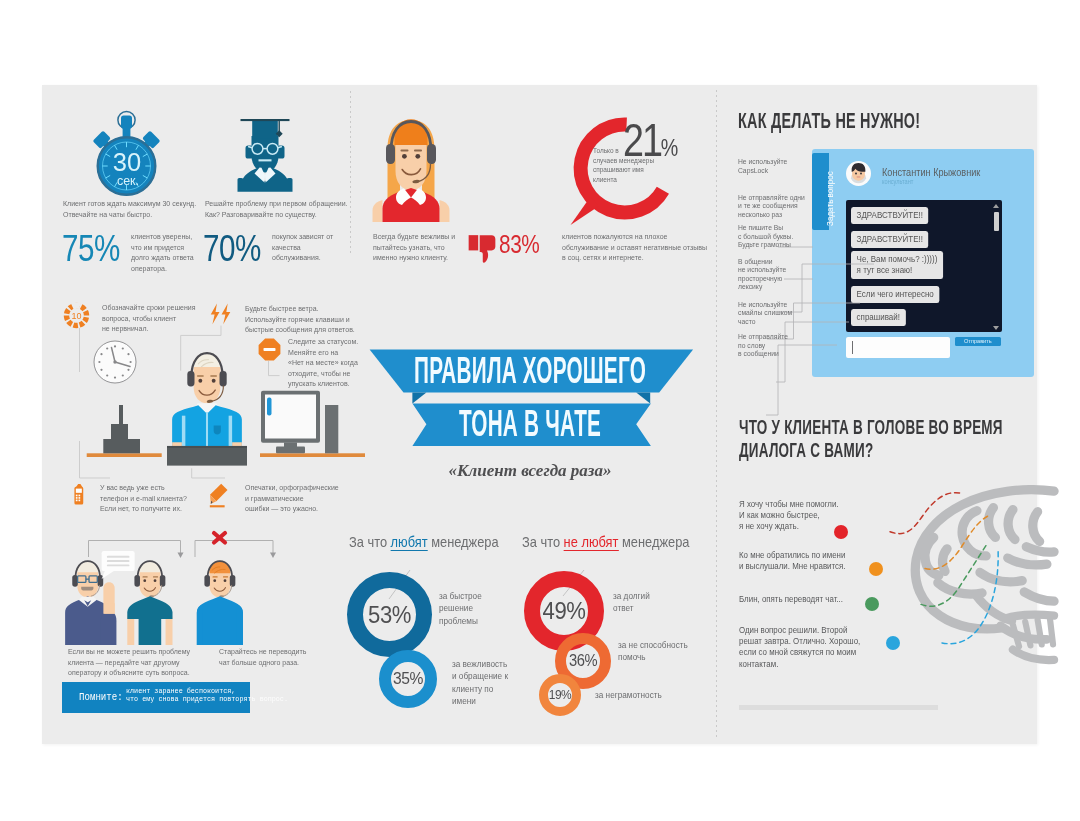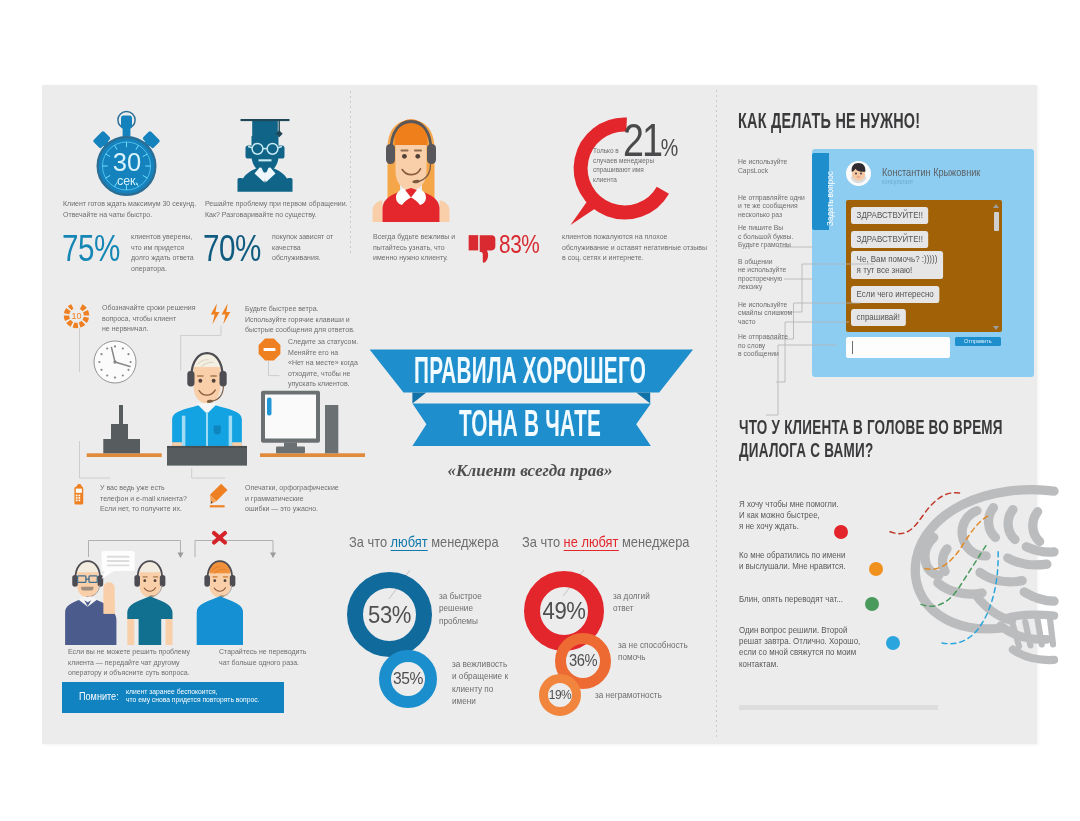--- a/index.html
+++ b/index.html
@@ -45,21 +45,21 @@
   .hdg{font-weight:bold;color:#3a3a3c;font-size:21.5px;line-height:22px;white-space:nowrap;
        letter-spacing:0.35px;transform:scaleX(.67);transform-origin:left top;}
   .chat-panel{background:#8ecdf2;border-radius:3px;}
   .chat-tab{background:#1f8ecd;border-radius:2px 0 0 2px;}
   .chat-tab-txt{position:absolute;color:#fdfdfd;font-size:8.8px;white-space:nowrap;
        transform:rotate(-90deg) scaleX(.92);transform-origin:left top;left:13px;top:73px;}
   .agent-name{color:#5b6063;font-size:10.4px;white-space:nowrap;
        transform:scaleX(.88);transform-origin:left top;}
   .agent-role{color:#6aaed2;font-size:6.4px;white-space:nowrap;
        transform:scaleX(.88);transform-origin:left top;}
-  .chat-log{background:#a16207;border-radius:2px;padding:4px 0 0 0;box-sizing:border-box;}
+  .chat-log{background:#0f172a;border-radius:2px;padding:4px 0 0 0;box-sizing:border-box;}
   .msg{margin:0 0 3.6px 5px;background:#e6e6e6;border-radius:2.5px;padding:3px 6px;
        color:#545454;font-size:8.6px;line-height:11px;display:inline-block;
        transform:scaleX(.93);transform-origin:left top;}
   .scrollbar{position:absolute;right:3px;top:3.5px;width:6px;height:126px;}
   .sb-up,.sb-down{position:absolute;left:0;width:0;height:0;border-left:3px solid transparent;
        border-right:3px solid transparent;}
   .sb-up{top:0;border-bottom:4px solid #9e9e9e;}
   .sb-down{bottom:0;border-top:4px solid #9e9e9e;}
   .sb-thumb{position:absolute;left:0.5px;top:8px;width:5px;height:19px;background:#cfcfcf;border-radius:1px;}
   .chat-input{background:#fdfdfd;border-radius:2px;}
@@ -349,21 +349,21 @@
 
     <path d="M2.6 0.5 H326.1 L292.2 43.6 H36.5 Z" fill="#1f8ecd"></path>
 
     <path d="M45.4 43.6 H59.4 L45.4 54.6 Z" fill="#1172a7"></path>
     <path d="M283.2 43.6 H269.2 L283.2 54.6 Z" fill="#1172a7"></path>
 
     <path d="M45.4 54.6 H283.9 L269.2 75.2 L283.9 97 H45.4 L59.4 75.2 Z" fill="#1f8ecd"></path>
   </svg>
   <div class="abs banner-t1" style="left:125px;top:268px;width:726px;">ПРАВИЛА ХОРОШЕГО</div>
   <div class="abs banner-t2" style="left:125px;top:321px;width:726px;">ТОНА В ЧАТЕ</div>
-  <div class="abs banner-sub" style="left:325px;top:376px;width:326px;">«Клиент всегда прав»</div>
+  <div class="abs banner-sub" style="left:325px;top:376px;width:326px;">«Клиент всегда раза»</div>
 
   <div class="abs sect-title" style="left:307.1px;top:449px;">
     <span>За что </span><span class="acc-blue">любят</span><span> менеджера</span>
   </div>
   <div class="abs sect-title" style="left:480.4px;top:449px;">
     <span>За что </span><span class="acc-red">не любят</span><span> менеджера</span>
   </div>
 
   <svg class="abs" style="left:300px;top:465px;" width="340" height="190" viewBox="0 0 340 190">
     <g stroke="#b9b9b9" stroke-width="0.8" fill="none">
@@ -480,21 +480,21 @@
       <ellipse cx="202" cy="68" rx="2.6" ry="1.3" fill="#a08d7e"></ellipse>
       <path d="M200 68 L191.5 71.5 C178.5 76 173.5 80 173.5 87 V124 h53 V87 C226.5 80 221.5 76 208.5 71.5 Z" fill="#1490d3"></path>
       <path d="M173.5 87 C173.5 82.5 176 79.5 180.5 77 V124 h-7 Z" fill="#1490d3"></path>
       <path d="M226.5 87 C226.5 82.5 224 79.5 219.5 77 V124 h7 Z" fill="#1490d3"></path>
     </g>
   </svg>
 
   <div class="abs txt" style="left:25.5px;top:562px;width:175px;">Если вы не можете решить проблему<br>клиента — передайте чат другому<br>оператору и объясните суть вопроса.</div>
   <div class="abs txt" style="left:176.5px;top:562px;width:160px;">Старайтесь не переводить<br>чат больше одного раза.</div>
 
-  <div class="abs remember-box" style="left:20px;top:597px;width:222px;height:31px;">
+  <div class="abs remember-box" style="left:20px;top:597px;width:188px;height:31px;font-family:Liberation Mono, monospace;">
     <span class="rem-label">Помните:</span>
     <span class="rem-text">клиент заранее беспокоится,<br>что ему снова придется повторять вопрос.</span>
   </div>
 
   <div class="abs hdg" style="left:695.5px;top:25px;">КАК ДЕЛАТЬ НЕ НУЖНО!</div>
 
   <div class="abs chat-panel" style="left:770px;top:64px;width:221.5px;height:227.6px;"></div>
   <div class="abs chat-tab" style="left:770px;top:67.8px;width:17.3px;height:77px;">
     <span class="chat-tab-txt">Задать вопрос</span>
   </div>

